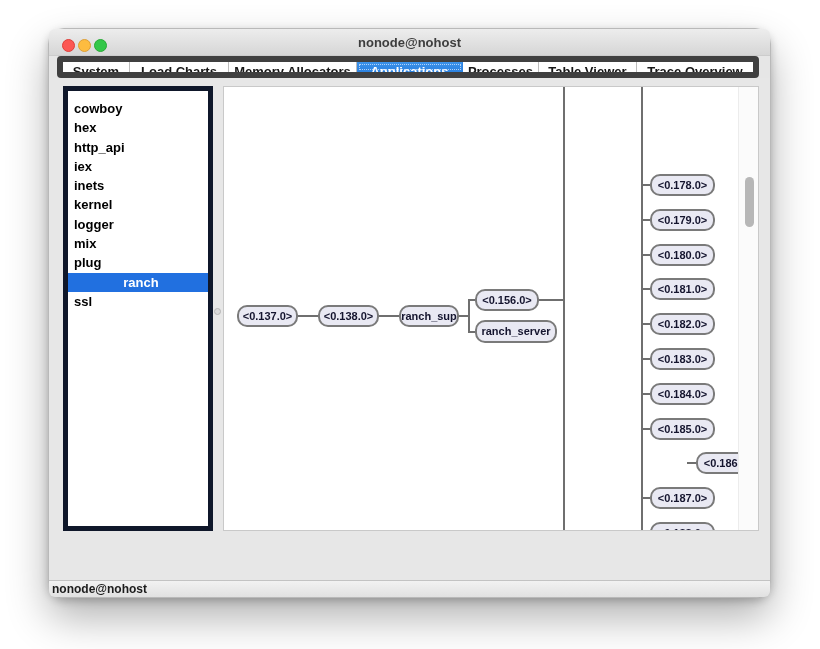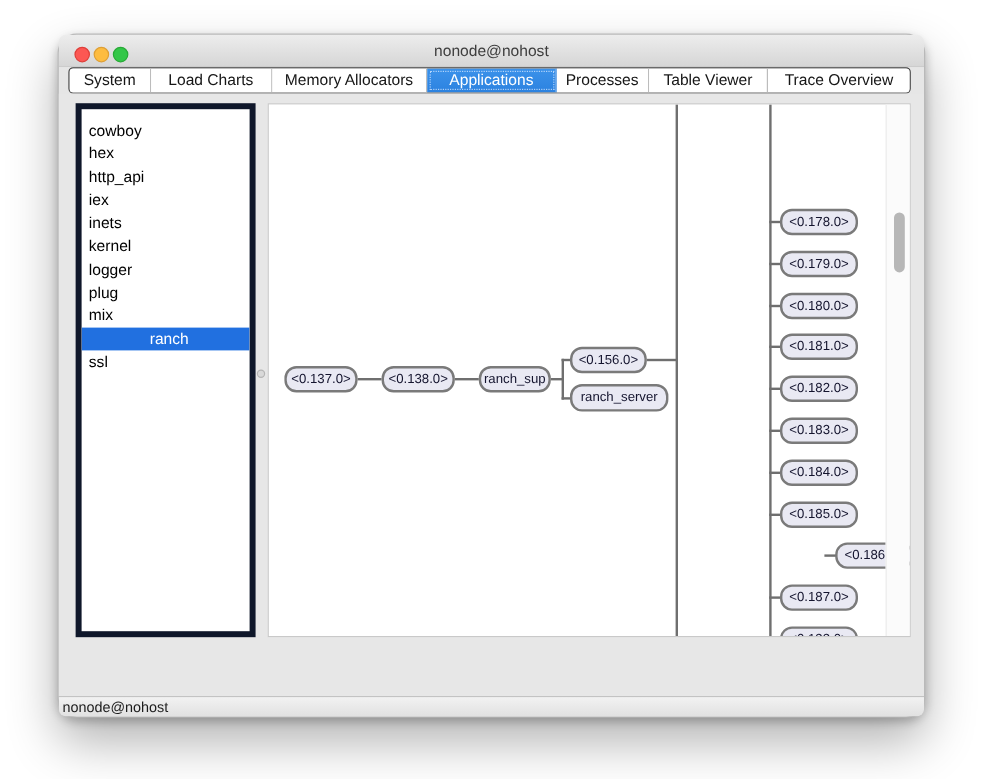--- a/index.html
+++ b/index.html
@@ -3,20 +3,21 @@
 <meta charset="utf-8">
 <style>
   * { margin: 0; padding: 0; box-sizing: border-box; }
   html, body { width: 820px; height: 649px; background: #ffffff; overflow: hidden;
                font-family: "Liberation Sans", sans-serif; }
 
   .window {
     position: absolute; left: 48px; top: 28px; width: 723px; height: 570px;
     background: #e6e6e6; border-radius: 16px; border: 1px solid #b9b9b9;
     box-shadow: 0 3px 8px rgba(0,0,0,0.22), 0 20px 42px rgba(0,0,0,0.30);
+    font-weight: bold;
   }
 
   
   .titlebar {
     position: absolute; left: 0; top: 0; right: 0; height: 27px;
     background: linear-gradient(#ededed, #d6d6d6);
     border-bottom: 1px solid #cccccc;
     border-radius: 6px 6px 0 0;
   }
   .title-text {
@@ -26,21 +27,21 @@
   }
   .traffic { position: absolute; top: 10px; width: 13px; height: 13px; border-radius: 50%; }
   .t-close { left: 13px; background: #fc5753; border: 1px solid #df3e39; }
   .t-min   { left: 29px; background: #fdbc40; border: 1px solid #de9f34; }
   .t-zoom  { left: 45px; background: #33c748; border: 1px solid #27aa35; }
 
   
   .tabbar {
     position: absolute; left: 8px; top: 27px; width: 702px; height: 22px;
     display: flex;
-    background: #ffffff; border: 1px solid #404040; border-radius: 4px;
+    background: #ffffff; border: 6px solid #404040; border-radius: 4px;
     overflow: hidden;
   }
   .tab {
     height: 100%; line-height: 20px; text-align: center;
     font-size: 13px; color: #161616;
     border-right: 1px solid #bcbcbc;
     background: #ffffff; cursor: default;
   }
   .tab:last-child { border-right: none; }
   .tab.selected {
@@ -133,22 +134,22 @@
   <div class="content-bg"></div>
 
   <div class="list-panel">
     <div class="list-item">cowboy</div>
     <div class="list-item">hex</div>
     <div class="list-item">http_api</div>
     <div class="list-item">iex</div>
     <div class="list-item">inets</div>
     <div class="list-item">kernel</div>
     <div class="list-item">logger</div>
+    <div class="list-item">mix</div>
     <div class="list-item">plug</div>
-    <div class="list-item">mix</div>
     <div class="list-item selected">ranch</div>
     <div class="list-item">ssl</div>
   </div>
 
   <div class="sash-handle"></div>
 
   <div class="tree-panel">
 
     <div class="tnode" style="left:13px;  top:218px; width:61px;">&lt;0.137.0&gt;</div>
     <div class="hline" style="left:74px;  top:228px; width:20px;"></div>

